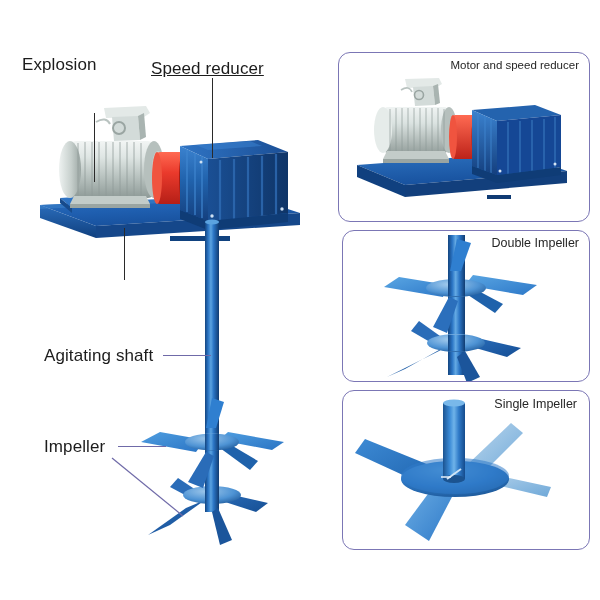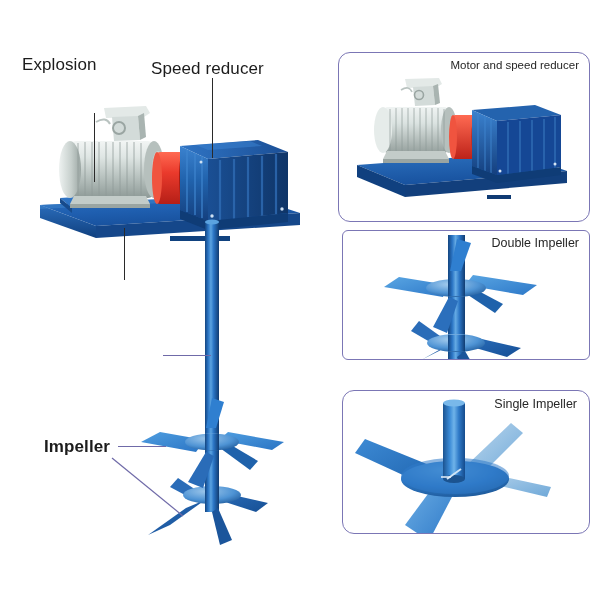--- a/index.html
+++ b/index.html
@@ -37,22 +37,22 @@
 
   
   .panel {
     position: absolute;
     border: 1.4px solid #7b76b5;
     border-radius: 12px;
     background: #ffffff;
     box-sizing: border-box;
   }
   #panel-motor   { left: 338px; top: 52px;  width: 252px; height: 170px; }
-  #panel-double  { left: 342px; top: 230px; width: 248px; height: 130px; border-radius: 6px; }
-  #panel-single  { left: 342px; top: 390px; width: 248px; height: 144px; }
+  #panel-double  { left: 342px; top: 230px; width: 248px; height: 152px; }
+  #panel-single  { left: 342px; top: 390px; width: 248px; height: 160px; }
 
   .panel-art {
     position: absolute;
     inset: 0;
     overflow: hidden;
     border-radius: 11px;
   }
 
   
   #main-art {
@@ -243,25 +243,26 @@
         <polygon points="216,428 224,402 212,398 206,428" fill="#2f7fd0"></polygon>
         <polygon points="220,448 250,470 258,461 226,442" fill="#1f62ab"></polygon>
         <ellipse cx="212" cy="442" rx="27" ry="8.5" fill="url(#gHub)"></ellipse>
         <rect x="205" y="434" width="14" height="16" fill="url(#gShaft)"></rect>
       </g>
     </svg>
   </div>
 
   <div class="callout-label" style="left:22px; top:52px;">Explosion</div>
 
-  <div class="callout-label" style="left:151px; top:56px;">Speed reducer</div>
-
-
-
-  <div class="callout-label" style="left:44px; top:434px;font-weight:bold;">Impeller</div>
+  <div class="callout-label" style="left:151px; top:56px;text-decoration:underline;">Speed reducer</div>
+
+
+  <div class="callout-label" style="left:44px; top:343px;">Agitating shaft</div>
+
+  <div class="callout-label" style="left:44px; top:434px;">Impeller</div>
 
   <div class="leader leader-v" style="left:94px; top:113px; height:69px;"></div>
 
   <div class="leader leader-v" style="left:212px; top:78px; height:80px;"></div>
 
   <div class="leader leader-v" style="left:124px; top:228px; height:52px;"></div>
 
   <div class="leader leader-h leader-purple" style="left:163px; top:355px; width:48px;"></div>
 
   <div class="leader leader-h leader-purple" style="left:118px; top:446px; width:48px;"></div>

